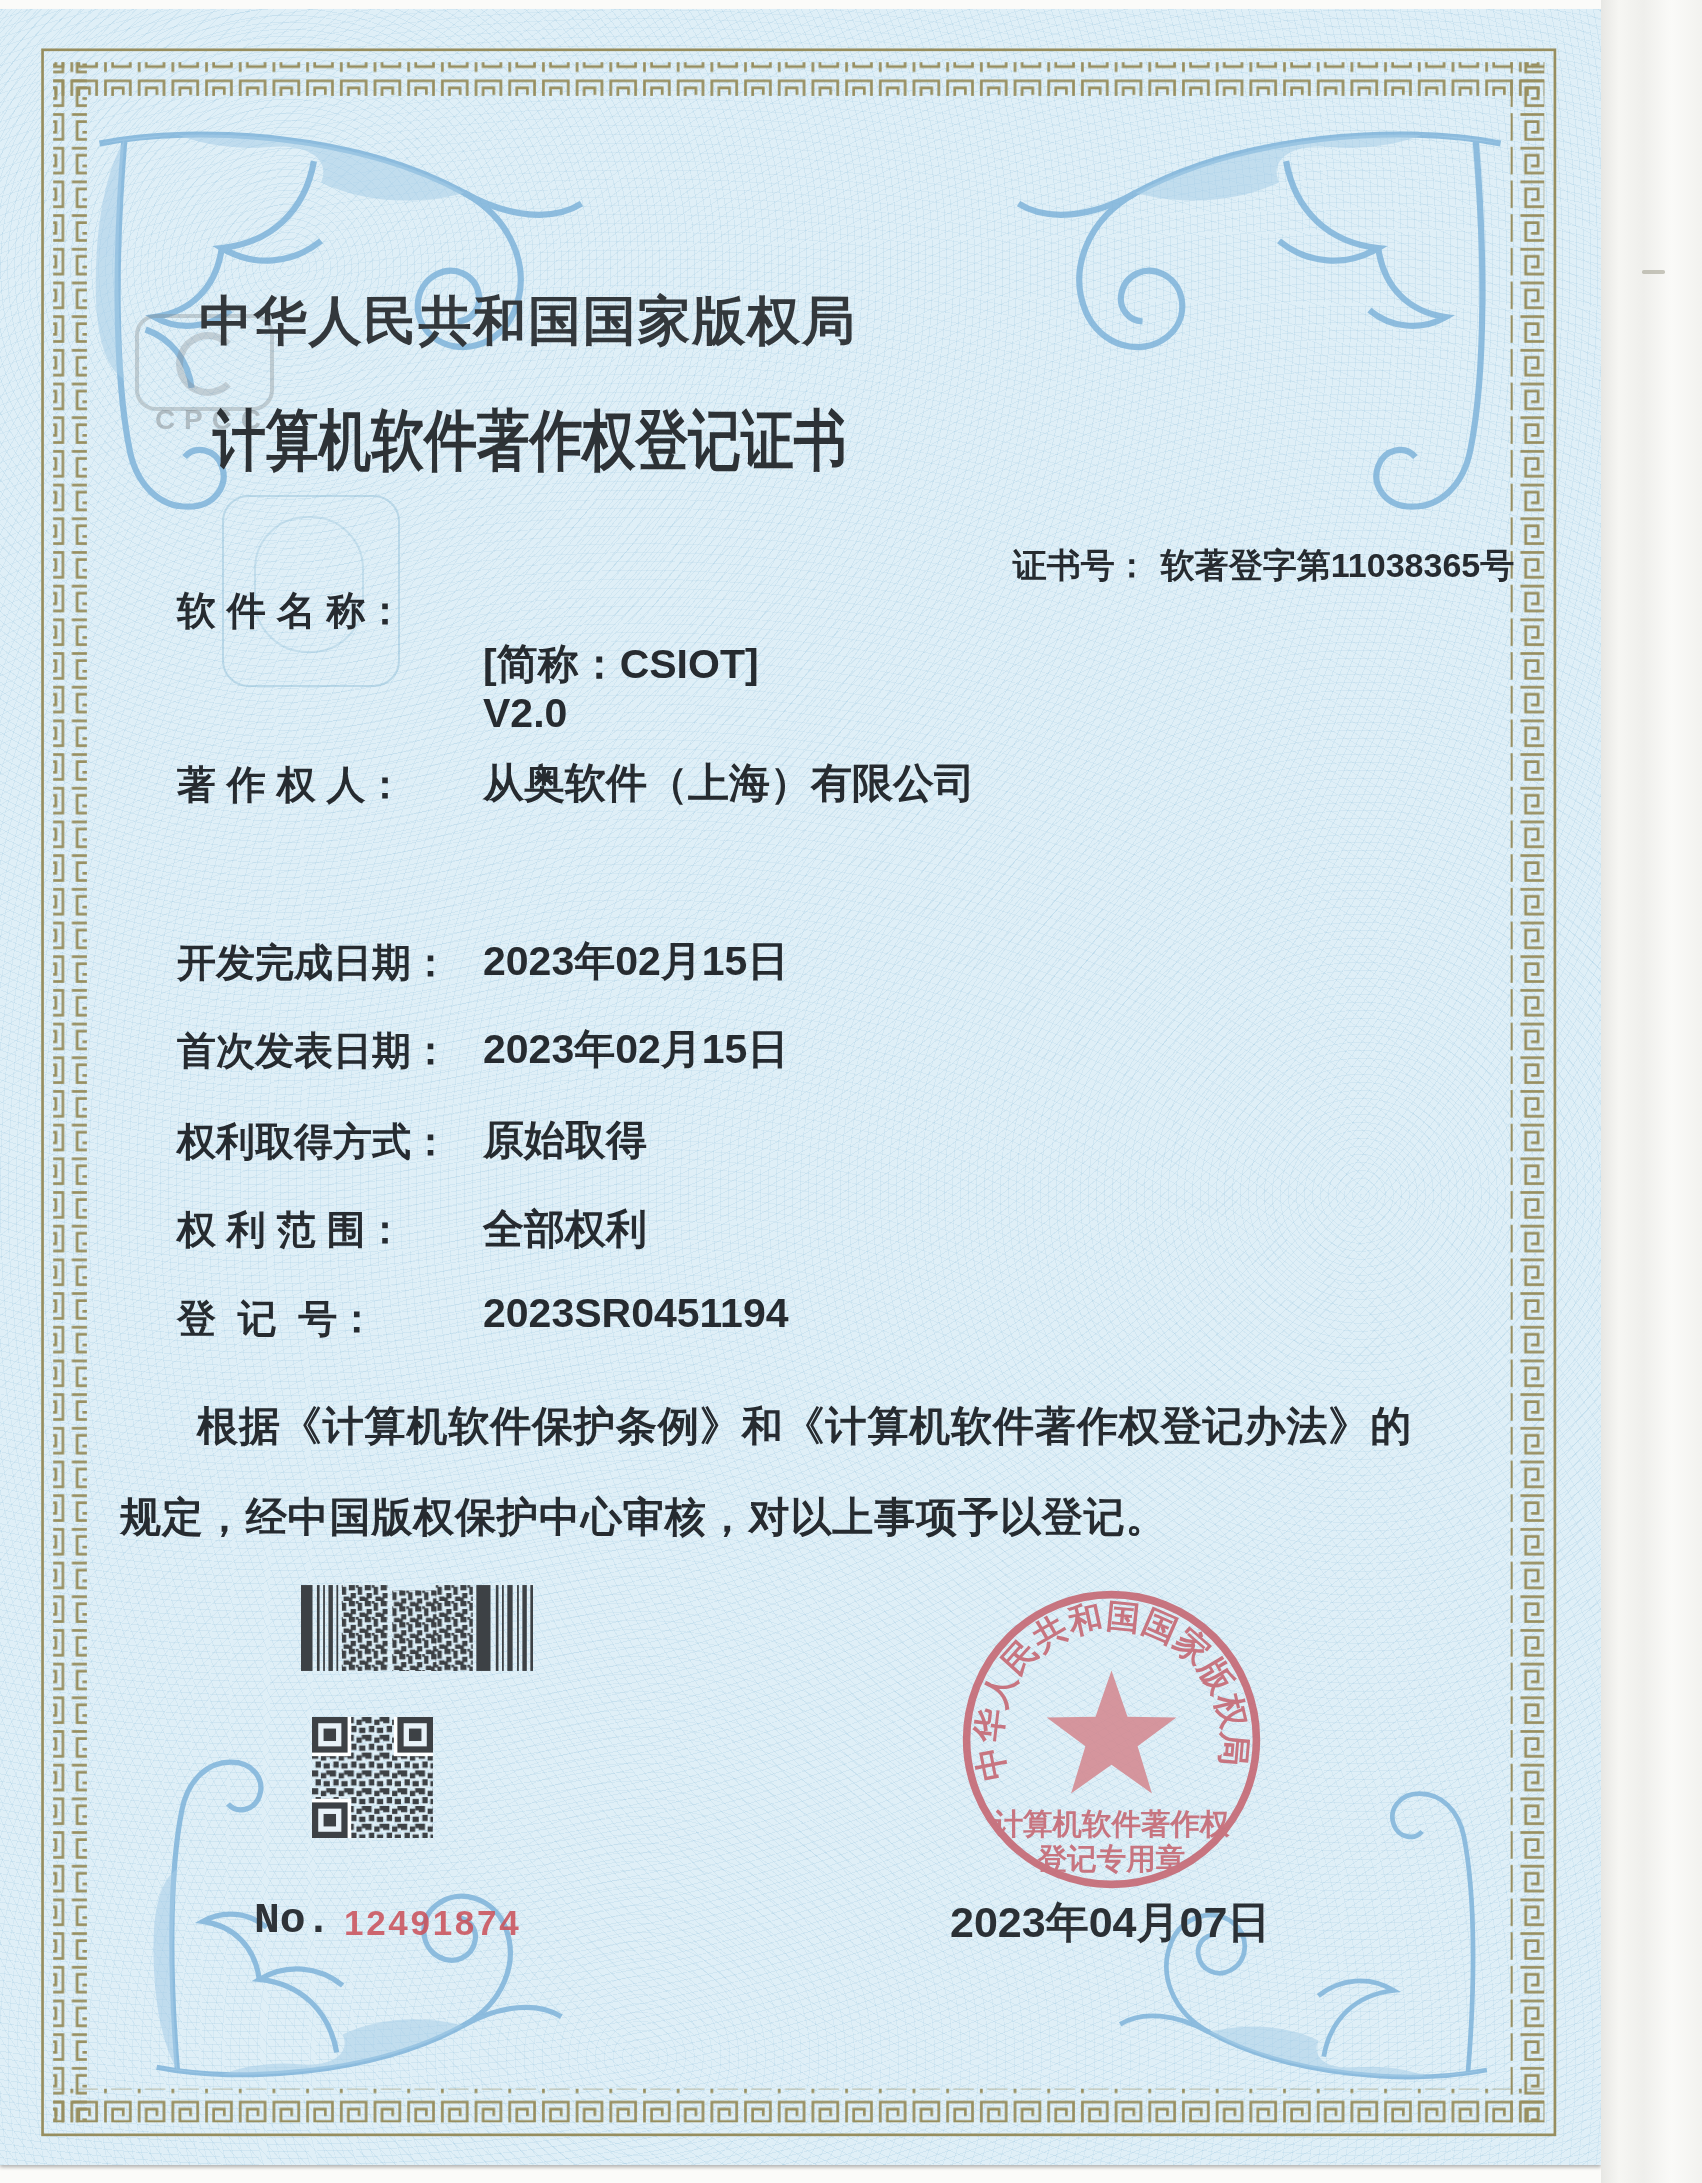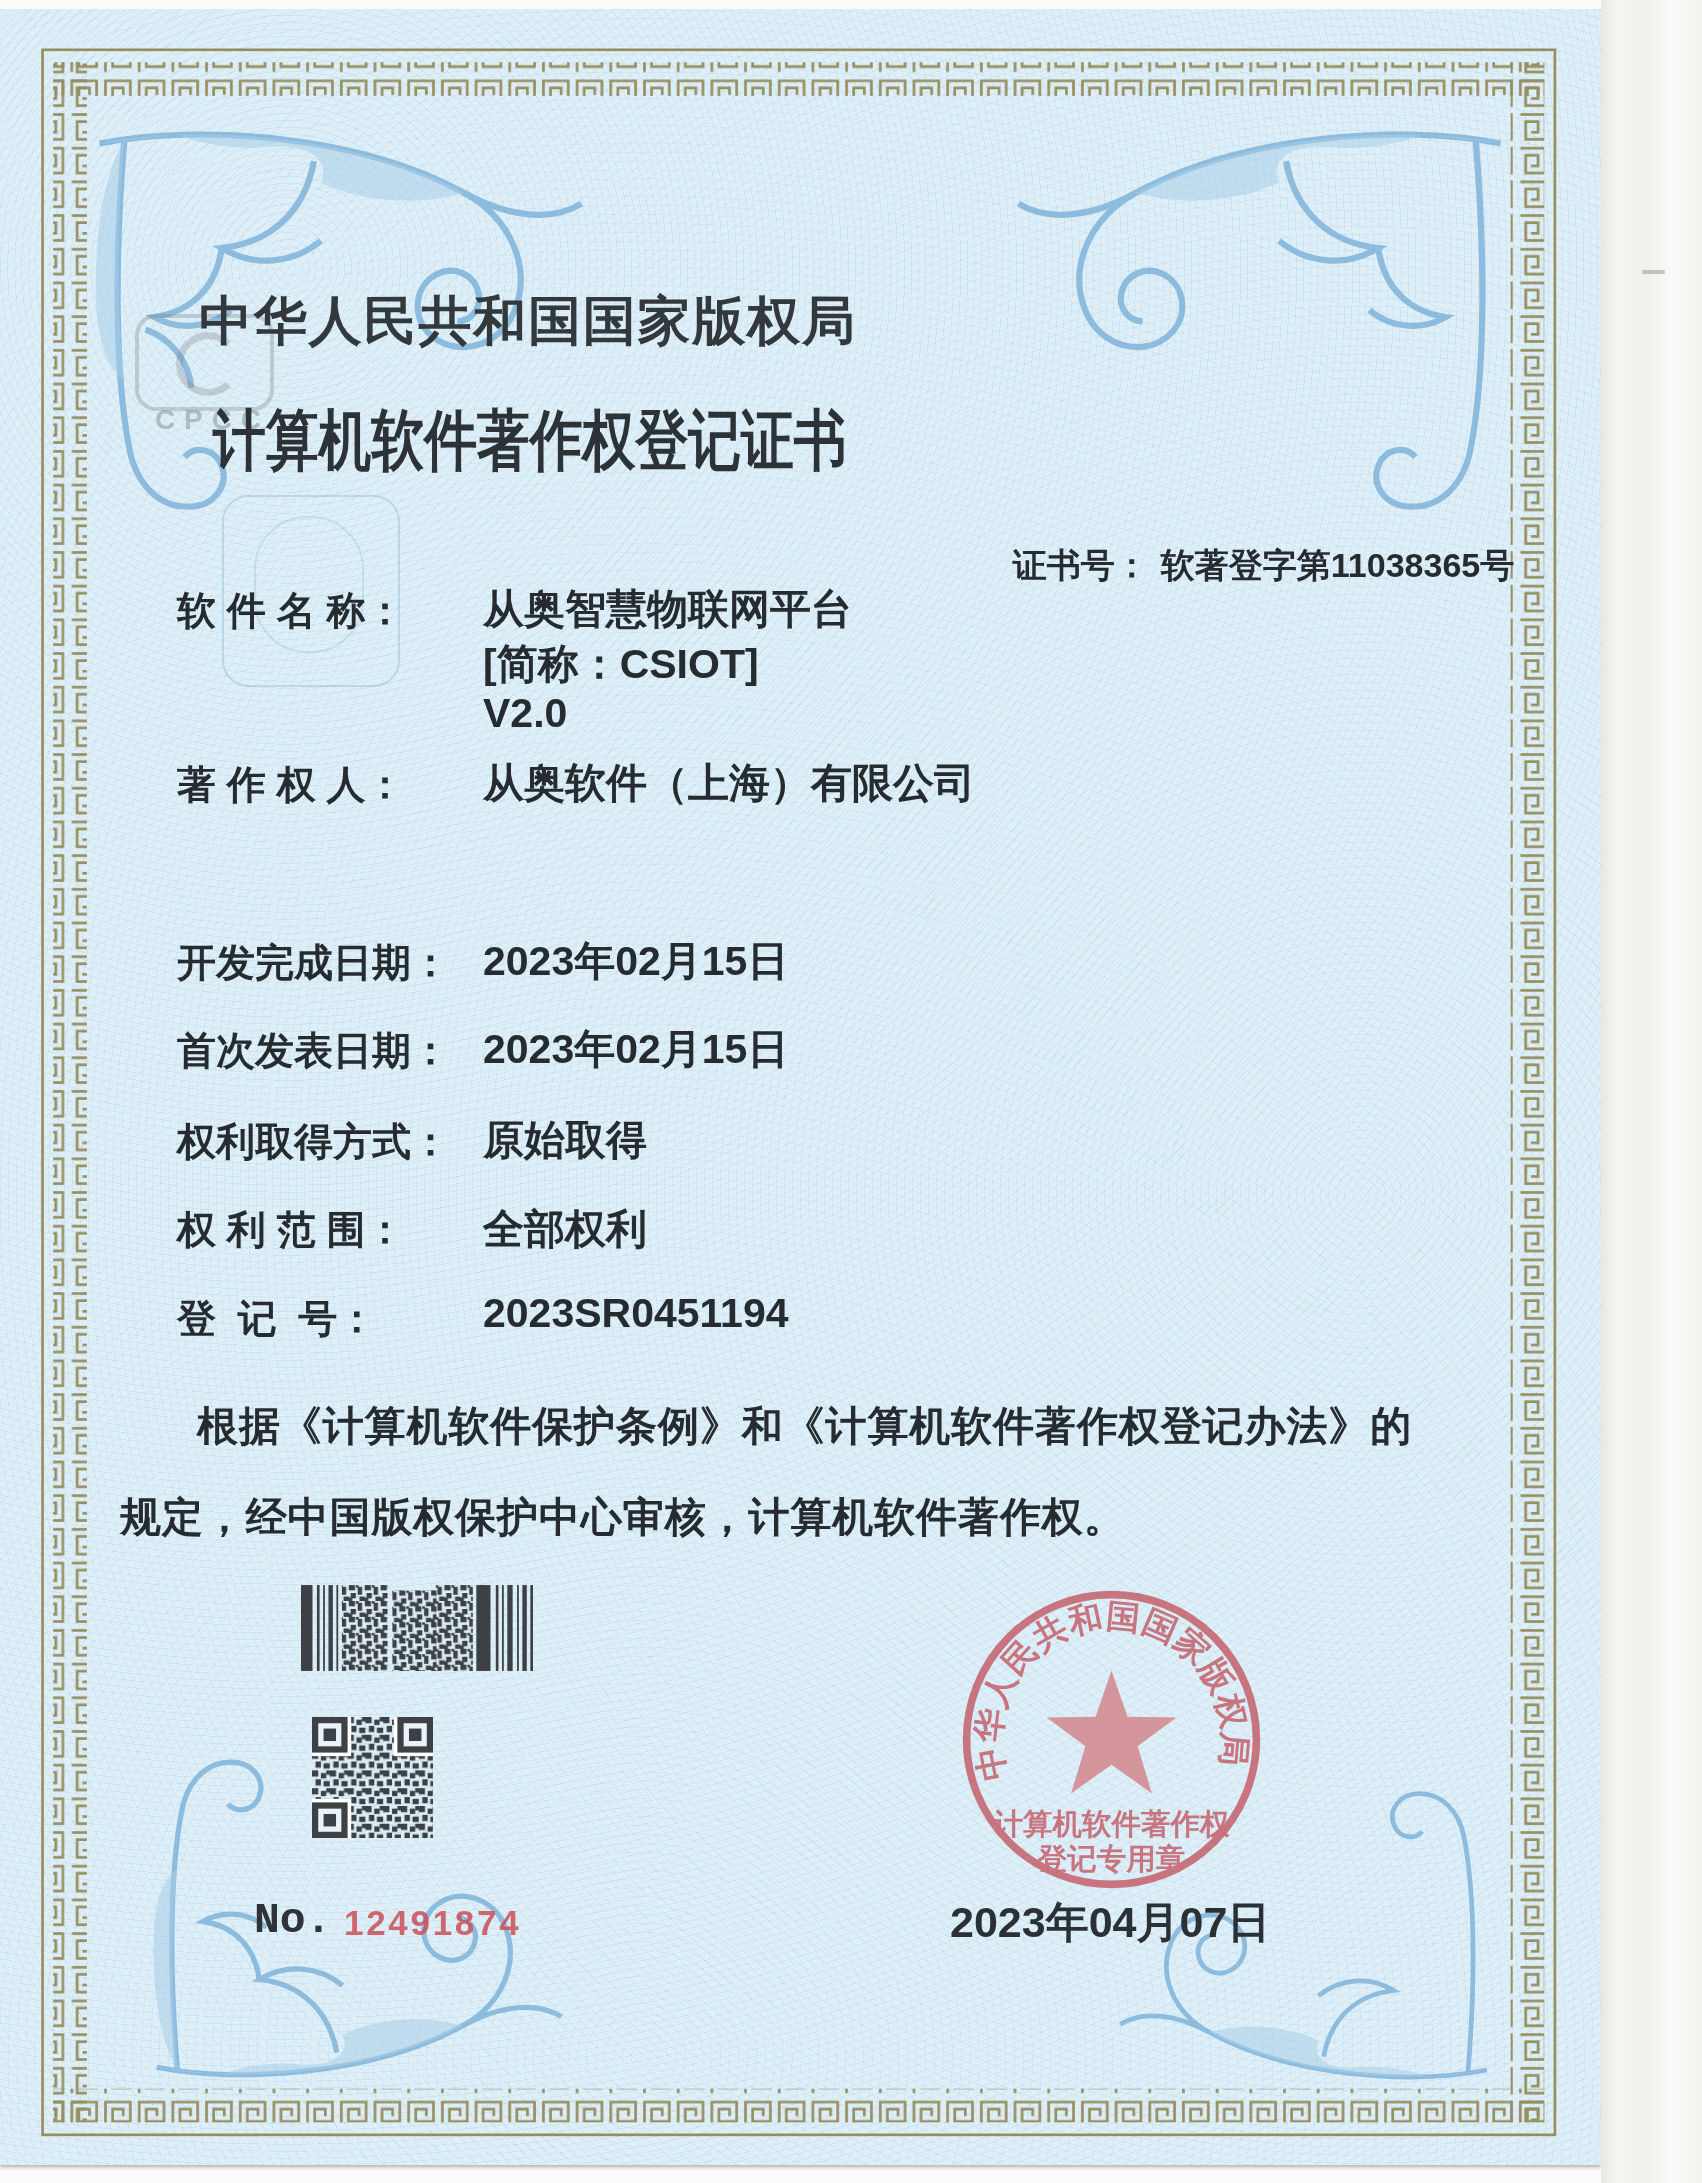--- a/index.html
+++ b/index.html
@@ -122,21 +122,20 @@
   <div class="cpcc-text">CPCC</div>
   <div class="wm-box"></div>
 
   <div class="t authority">中华人民共和国国家版权局</div>
   <div class="t certtitle">计算机软件著作权登记证书</div>
   <div class="t certno">
     <span>证书号：</span><span class="v">软著登字第11038365号</span>
   </div>
 
   <div class="t lbl" style="left:177px;top:575px">软 件 名 称：</div>
-  <div class="t val" style="left:483px;top:573px">从奥智慧物联网平台</div>
   <div class="t val" style="left:483px;top:628px">[简称：CSIOT]</div>
   <div class="t val" style="left:483px;top:681px">V2.0</div>
 
   <div class="t lbl" style="left:177px;top:749px">著 作 权 人：</div>
   <div class="t val" style="left:483px;top:747px">从奥软件（上海）有限公司</div>
 
   <div class="t lbl" style="left:177px;top:927px">开发完成日期：</div>
   <div class="t val" style="left:483px;top:925px">2023年02月15日</div>
 
   <div class="t lbl" style="left:177px;top:1015px">首次发表日期：</div>
@@ -145,21 +144,21 @@
   <div class="t lbl" style="left:177px;top:1106px">权利取得方式：</div>
   <div class="t val" style="left:483px;top:1104px">原始取得</div>
 
   <div class="t lbl" style="left:177px;top:1194px">权 利 范 围：</div>
   <div class="t val" style="left:483px;top:1193px">全部权利</div>
 
   <div class="t lbl" style="left:177px;top:1283px">登  记  号：</div>
   <div class="t val" style="left:483px;top:1281px">2023SR0451194</div>
 
   <div class="t stmt" style="left:197px;top:1390px">根据《计算机软件保护条例》和《计算机软件著作权登记办法》的</div>
-  <div class="t stmt" style="left:120px;top:1481px">规定，经中国版权保护中心审核，计算机软件著作权。</div>
+  <div class="t stmt" style="left:120px;top:1481px">规定，经中国版权保护中心审核，对以上事项予以登记。</div>
 
   <svg style="left:301px;top:1576px" width="232" height="86" viewBox="0 0 262 97">
     <defs>
       <pattern id="bcn" width="18" height="18" patternUnits="userSpaceOnUse">
         <g fill="#3d4145">
           <rect x="0" y="0" width="7" height="6"></rect>
             <rect x="10" y="2" width="5" height="9"></rect>
           <rect x="2" y="9" width="6" height="6"></rect>
             <rect x="12" y="13" width="6" height="5"></rect>
           <rect x="8" y="0" width="3" height="3"></rect>

